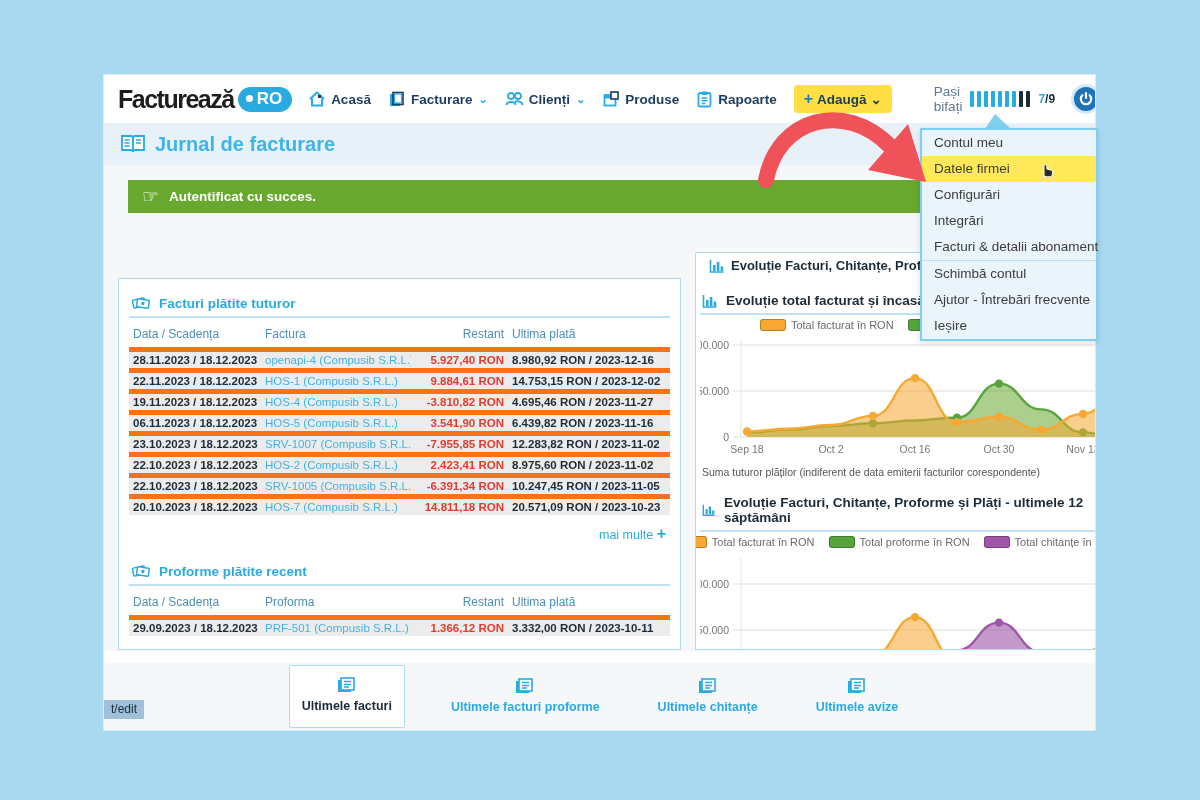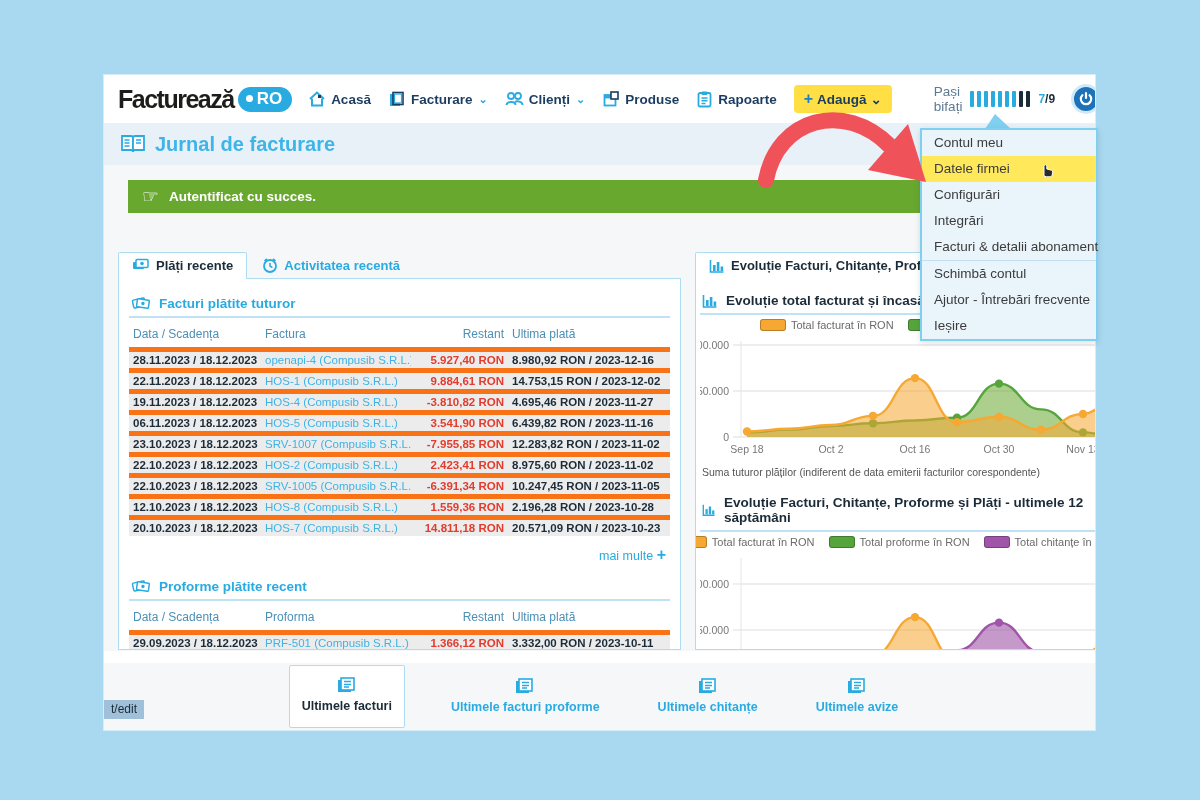--- a/index.html
+++ b/index.html
@@ -185,38 +185,20 @@
       </svg>
     <span class="page-title">Jurnal de facturare</span>
     <span class="title-right-tab">idă</span>
   </div>
 
   <div class="alert">
     <span class="hand">☞</span>
     <span>Autentificat cu succes.</span>
   </div>
 
-  <div class="card-tabs left-tabs">
-    <div class="tab active">
-      <svg width="18" height="15" viewBox="0 0 18 15">
-          <rect x="1" y="4" width="11" height="7" rx="1" fill="#29abe2"></rect>
-          <rect x="4" y="1.5" width="12" height="8" rx="1" fill="#fff" stroke="#29abe2" stroke-width="1.5"></rect>
-          <circle cx="10" cy="5.5" r="1.8" fill="#29abe2"></circle>
-        </svg>
-      <span>Plăți recente</span>
-    </div>
-    <div class="tab">
-      <svg width="16" height="16" viewBox="0 0 16 16">
-          <circle cx="8" cy="9" r="6" fill="none" stroke="#29abe2" stroke-width="1.8"></circle>
-          <path d="M8 6 v3 l2.4 1.6" fill="none" stroke="#29abe2" stroke-width="1.6"></path>
-          <path d="M5 2 L2.6 4 M11 2 l2.4 2" stroke="#29abe2" stroke-width="1.8"></path>
-        </svg>
-      <span>Activitatea recentă</span>
-    </div>
-  </div>
 
   <div class="card-body left-body">
     <div class="sec-head">
       <svg width="20" height="16" viewBox="0 0 20 16">
           <g transform="rotate(-12 8 8)">
             <rect x="2" y="4" width="12" height="8" rx="1" fill="#fff" stroke="#29abe2" stroke-width="1.5"></rect>
           </g>
           <g transform="rotate(8 12 8)">
             <rect x="6" y="4.5" width="12" height="8" rx="1" fill="#fff" stroke="#29abe2" stroke-width="1.5"></rect>
             <circle cx="12" cy="8.5" r="1.7" fill="#29abe2"></circle>
@@ -277,38 +259,32 @@
             <td class="c-rest num">2.423,41 RON</td>
             <td class="c-last">8.975,60 RON / 2023-11-02</td>
           </tr>
           <tr>
             <td class="c-date">22.10.2023 / 18.12.2023</td>
             <td class="c-doc"><span>SRV-1005 (Compusib S.R.L.)</span></td>
             <td class="c-rest num">-6.391,34 RON</td>
             <td class="c-last">10.247,45 RON / 2023-11-05</td>
           </tr>
           <tr>
-            <td class="c-date">12.10.2023 / 18.12.2023</td>
-            <td class="c-doc"><span>HOS-8 (Compusib S.R.L.)</span></td>
-            <td class="c-rest num">1.559,36 RON</td>
-            <td class="c-last">2.196,28 RON / 2023-10-28</td>
-          </tr>
-          <tr>
             <td class="c-date">20.10.2023 / 18.12.2023</td>
             <td class="c-doc"><span>HOS-7 (Compusib S.R.L.)</span></td>
             <td class="c-rest num">14.811,18 RON</td>
             <td class="c-last">20.571,09 RON / 2023-10-23</td>
           </tr>
         </tbody>
     </table>
     <div class="more-row">
       <span class="more-link"><span>mai multe</span> <b style="color:#29abe2">+</b></span>
     </div>
 
-    <div class="sec-head" style="margin-top:4px;">
+    <div class="sec-head" style="margin-top:10px;">
       <svg width="20" height="16" viewBox="0 0 20 16">
           <g transform="rotate(-12 8 8)">
             <rect x="2" y="4" width="12" height="8" rx="1" fill="#fff" stroke="#29abe2" stroke-width="1.5"></rect>
           </g>
           <g transform="rotate(8 12 8)">
             <rect x="6" y="4.5" width="12" height="8" rx="1" fill="#fff" stroke="#29abe2" stroke-width="1.5"></rect>
             <circle cx="12" cy="8.5" r="1.7" fill="#29abe2"></circle>
           </g>
         </svg>
       <span>Proforme plătite recent</span>

